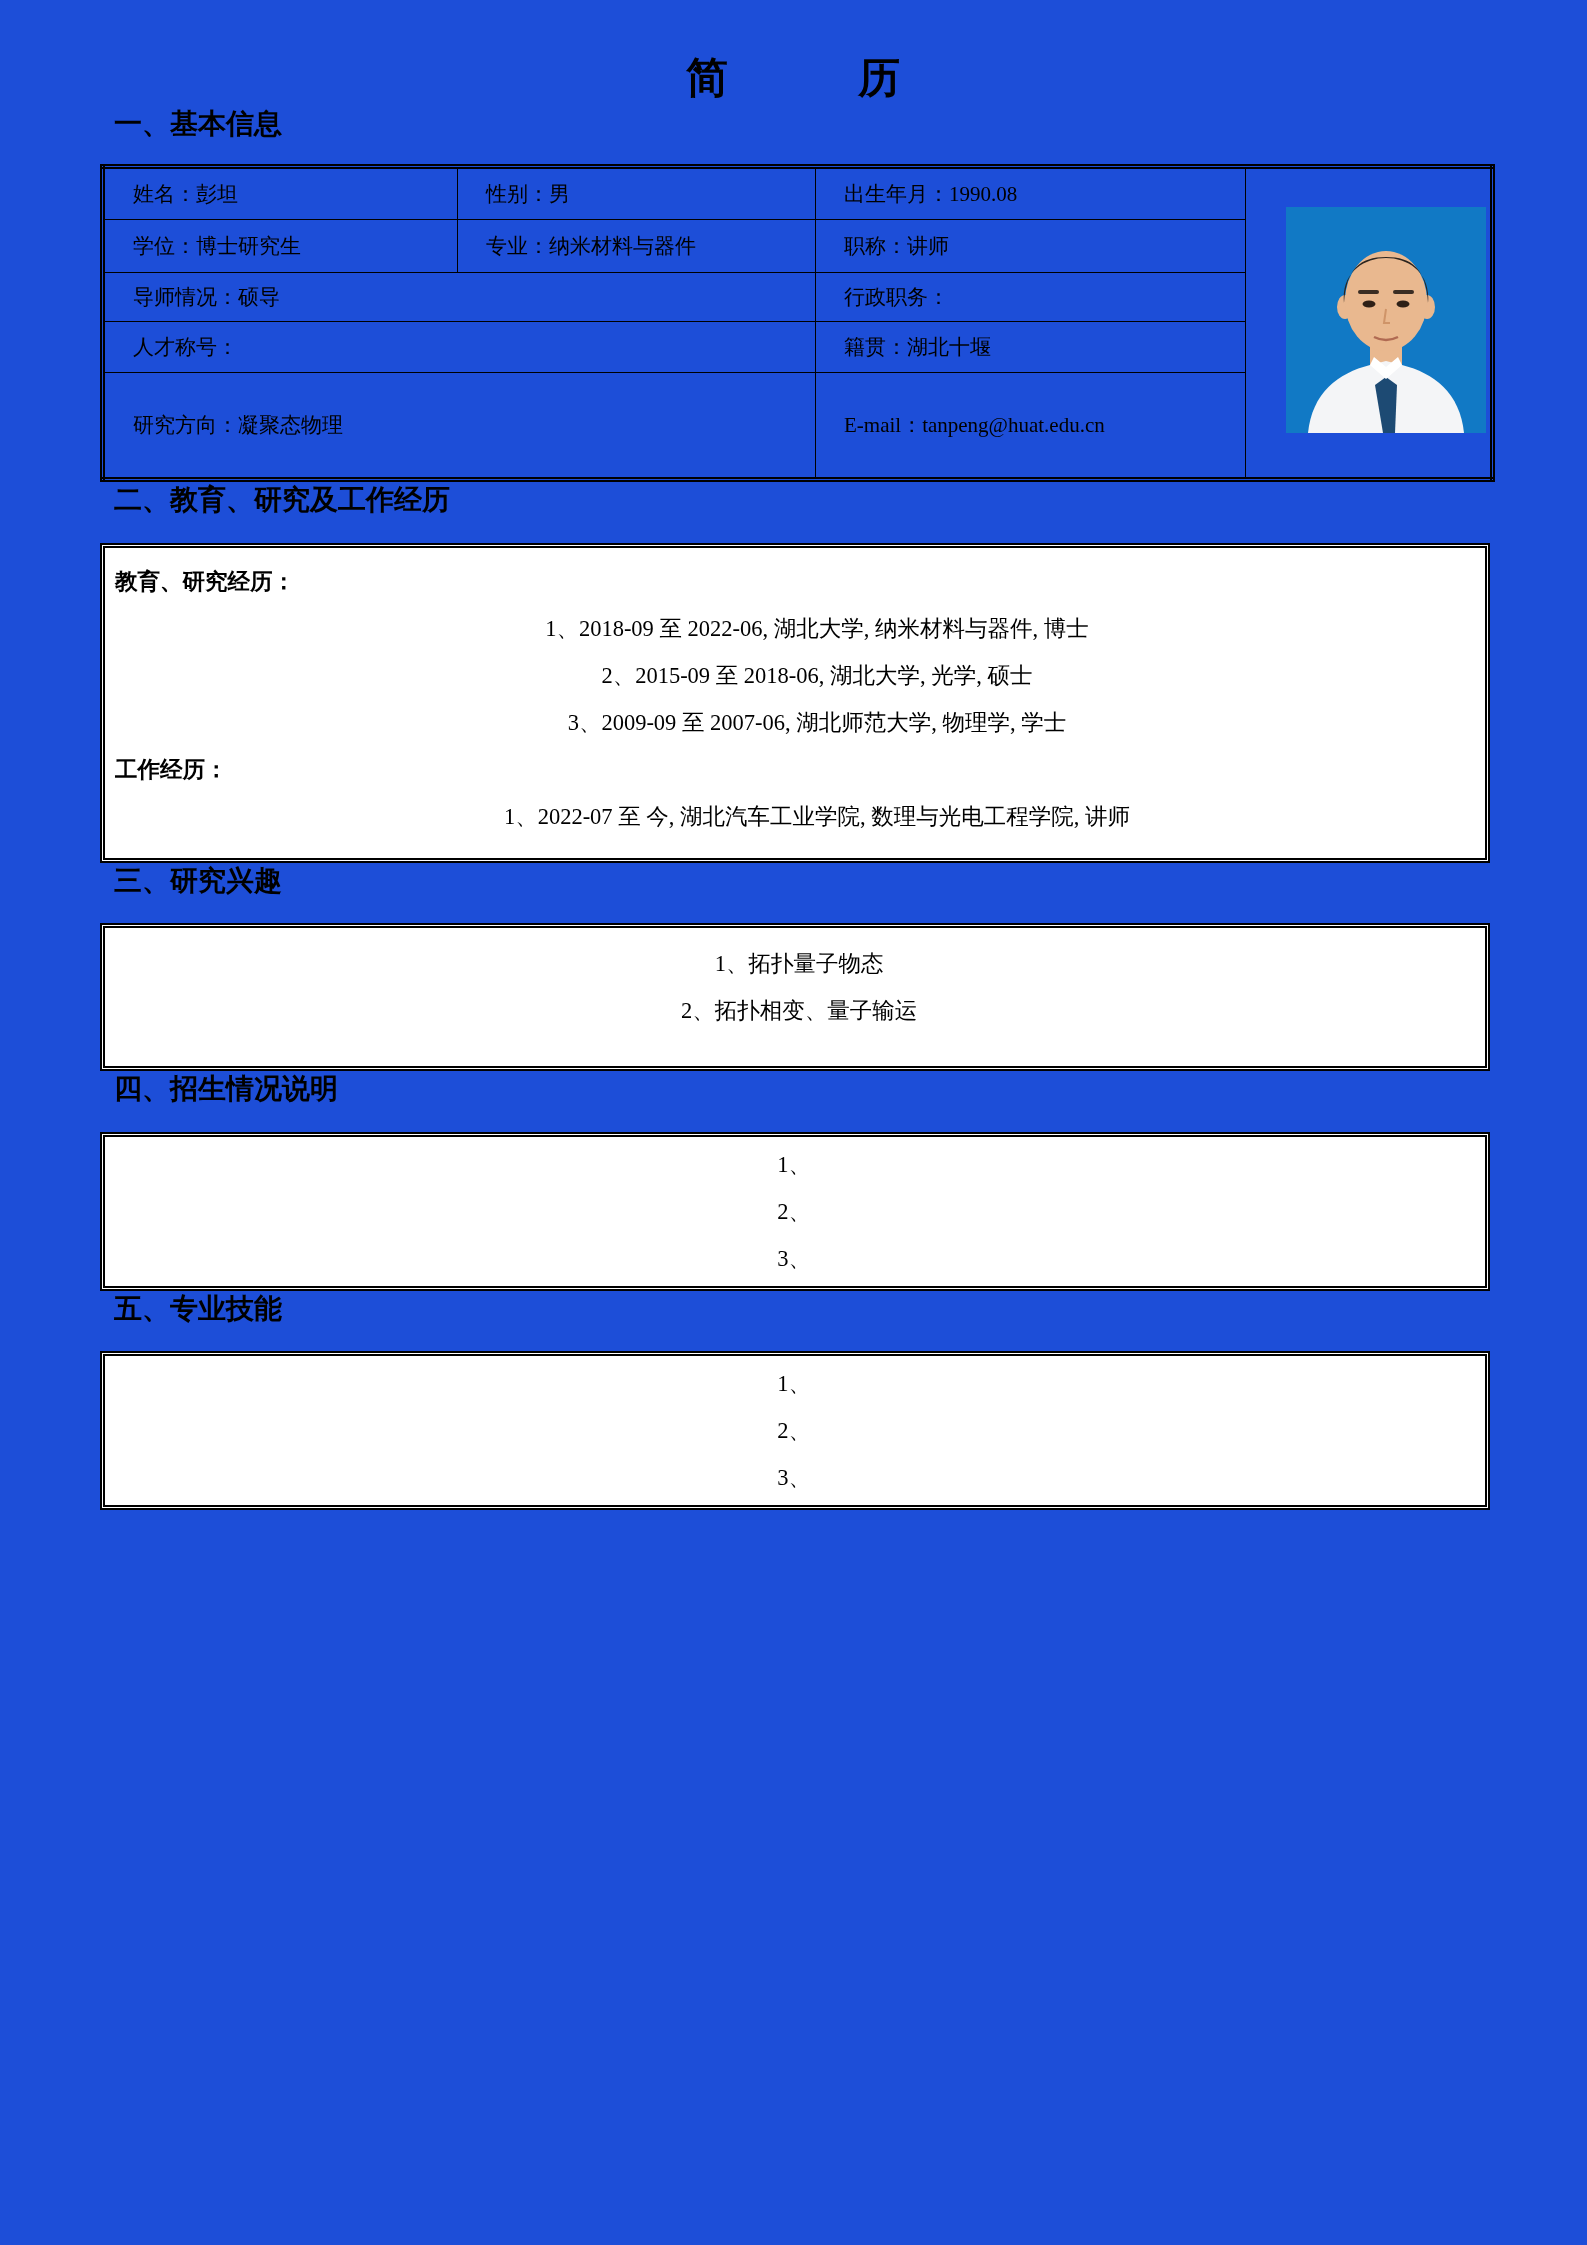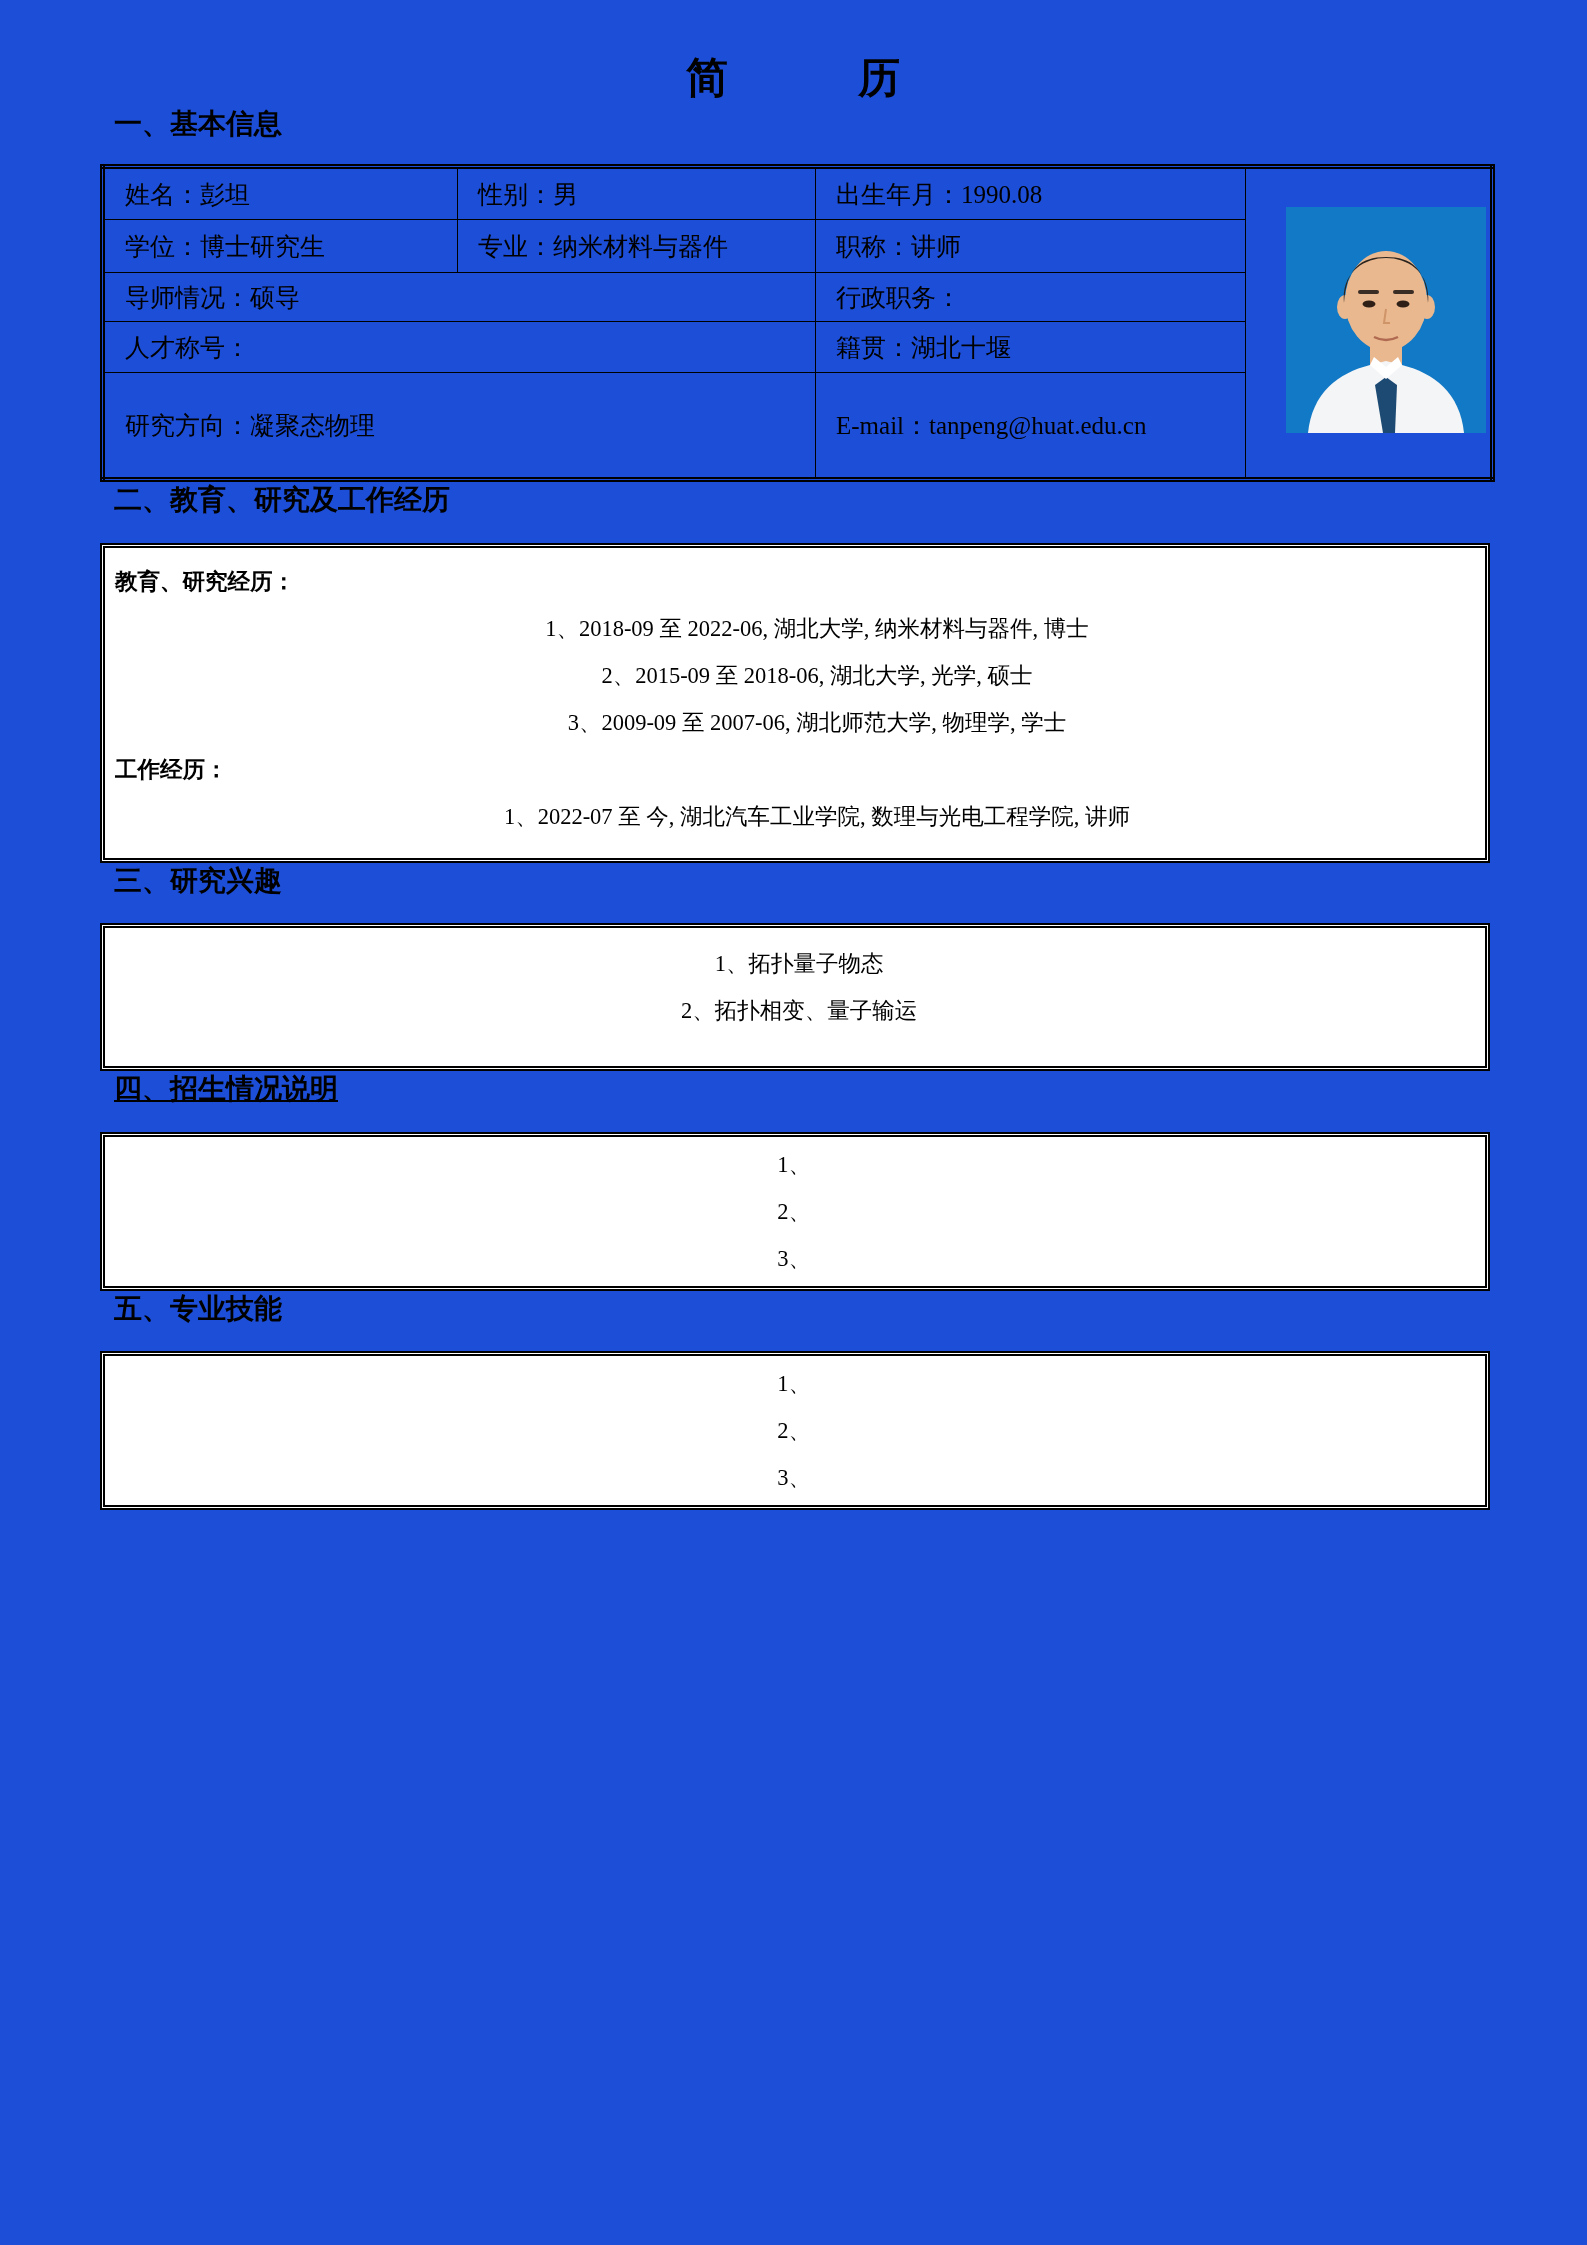--- a/index.html
+++ b/index.html
@@ -9,30 +9,30 @@
   }
   .doc-title{
     padding-top:50px;text-align:center;font-size:42px;font-weight:700;
     white-space:pre;letter-spacing:1px;
   }
   .content{margin:0 97px 0 100px;}
   h2.sec{font-size:28px;font-weight:700;margin:0;padding-left:14px;line-height:1.3;}
   .mt-s1{margin-top:62px;}
   .mt-s2{margin-top:88px;}
   .mt-s3{margin-top:92px;}
-  .mt-s4{margin-top:88px;text-decoration:underline;}
+  .mt-s4{margin-top:88px;}
   .mt-s5{margin-top:80px;}
   .mt-s6{margin-top:84px;}
 
   table.info-table{
     margin-top:22px;width:1390px;border-collapse:collapse;table-layout:fixed;
     border:5px double #000;
   }
   table.info-table td{
-    border:1.5px solid #000;padding:0 4px 0 20px;font-size:25px;
+    border:1.5px solid #000;padding:0 4px 0 28px;font-size:21px;
     vertical-align:middle;overflow:hidden;
   }
   tr.r1 td{height:50px;} tr.r2 td{height:52px;} tr.r3 td{height:48px;}
   tr.r4 td{height:50px;} tr.r5 td{height:104px;}
   td.photo-cell{
     vertical-align:top;text-align:right;padding:62px 3px 0 0;
   }
   td.photo-cell svg{display:inline-block;}
 
   .box{

